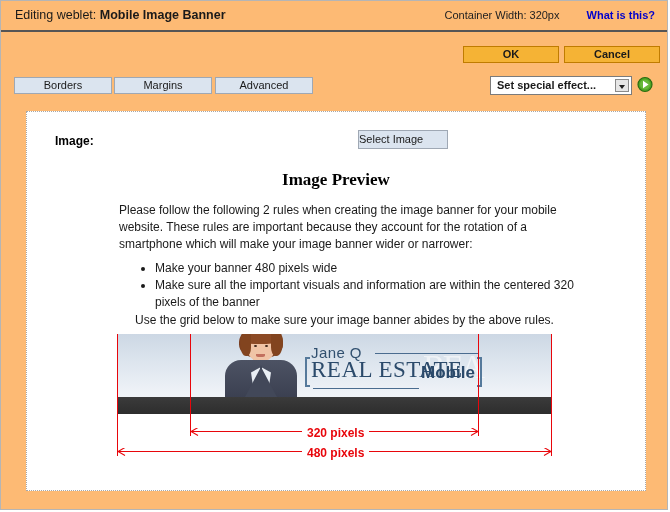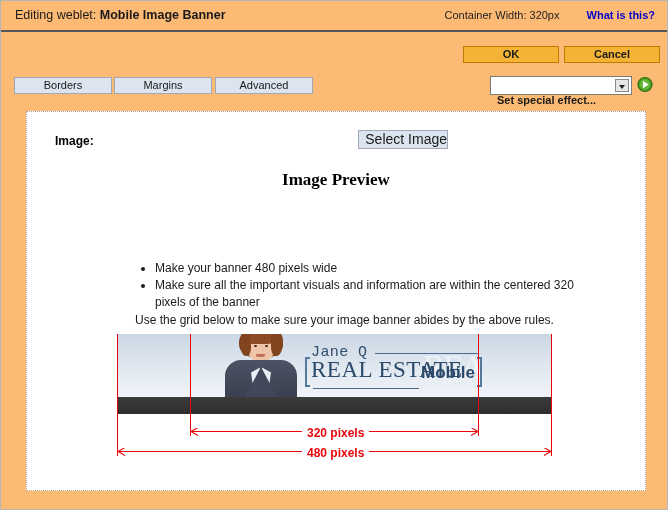--- a/index.html
+++ b/index.html
@@ -114,21 +114,21 @@
     width: 142px;
     height: 19px;
     background: #ffffff;
     border: 1px solid #7b7b7b;
     box-sizing: border-box;
     cursor: pointer;
   }
   .effect-label {
     position: absolute;
     left: 6px;
-    top: 17px;
+    top: 2px;
     font-size: 11px;
     font-weight: bold;
     color: #1a1a1a;
     white-space: nowrap;
   }
   .effect-arrowbox {
     position: absolute;
     right: 2px;
     top: 2px;
     width: 14px;
@@ -196,22 +196,22 @@
     padding: 0 4px;
     box-sizing: border-box;
   }
   .select-image-btn {
     position: absolute;
     left: 331px;
     top: 0px;
     width: 90px;
     height: 19px;
     line-height: 17px;
-    text-align: right;
-    font-size: 14px;
+    text-align: left;
+    font-size: 11px;
     color: #1a1a1a;
     background: #dbe4ef;
     border: 1px solid #9fa8b4;
     box-sizing: border-box;
     cursor: pointer;
   }
 
   
   .preview-title {
     position: absolute;
@@ -378,21 +378,21 @@
     position: absolute;
     left: 188px;
     top: 10px;
     width: 190px;
     height: 54px;
     color: #2e4c73;
   }
   .logo-janeq {
     position: absolute;
     left: 6px; top: 0px;
-    font-family: Liberation Mono, monospace;
+    font-family: Liberation Sans, sans-serif;
     font-size: 15px;
     letter-spacing: 0.4px;
     color: #31506f;
   }
   .logo-rule-top {
     position: absolute;
     left: 70px; top: 9px;
     width: 104px; height: 1px;
     background: #4a6c8f;
   }
@@ -508,20 +508,21 @@
 
   <div class="panel">
 
     <div class="image-row">
       <span class="image-label">Image:</span>
       <div class="select-image-btn">Select Image</div>
     </div>
 
     <div class="preview-title">Image Preview</div>
 
+    <div class="body-copy">Please follow the following 2 rules when creating the image banner for your mobile website. These rules are important because they account for the rotation of a smartphone which will make your image banner wider or narrower:</div>
 
     <ul class="rules-list">
       <li>Make your banner 480 pixels wide</li>
       <li>Make sure all the important visuals and information are within the centered 320 pixels of the banner</li>
     </ul>
 
     <div class="grid-copy">Use the grid below to make sure your image banner abides by the above rules.</div>
 
     <div class="banner-wrap">
       <div class="banner-img">

